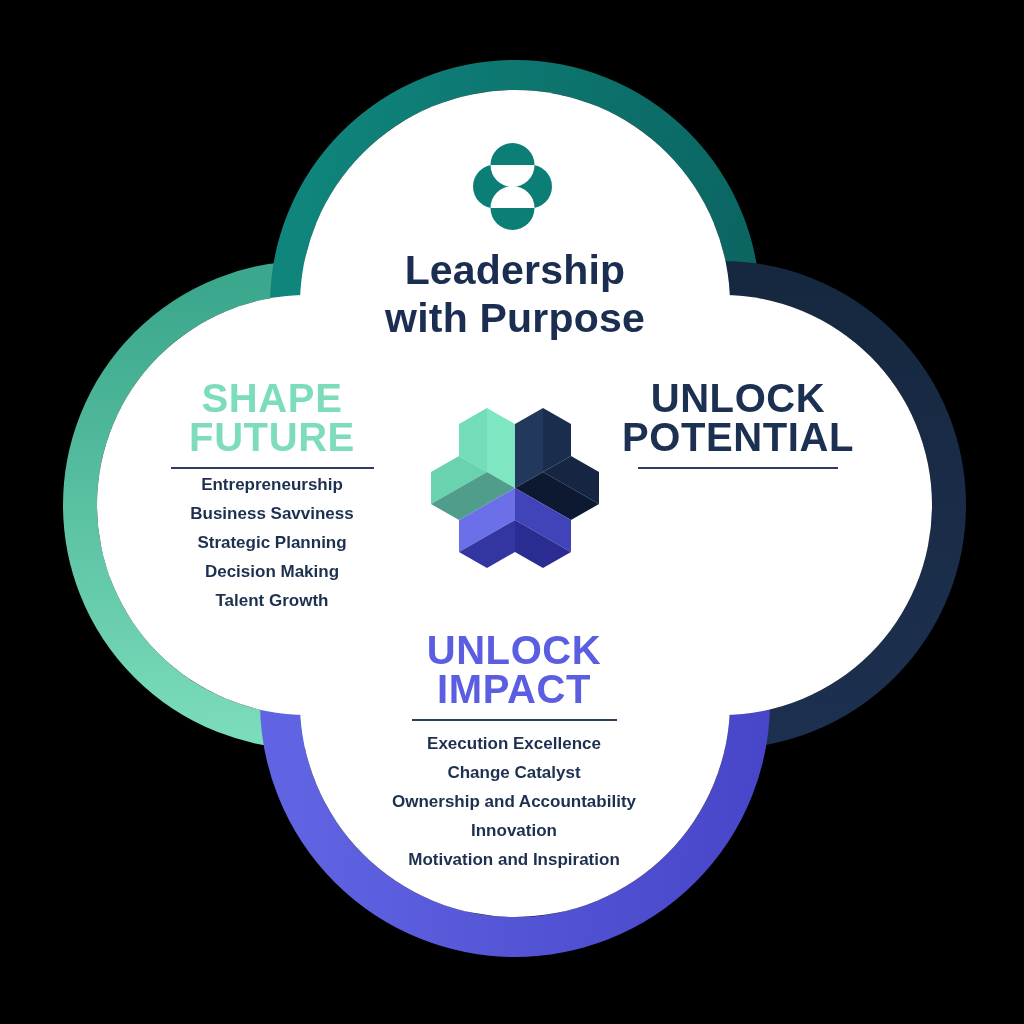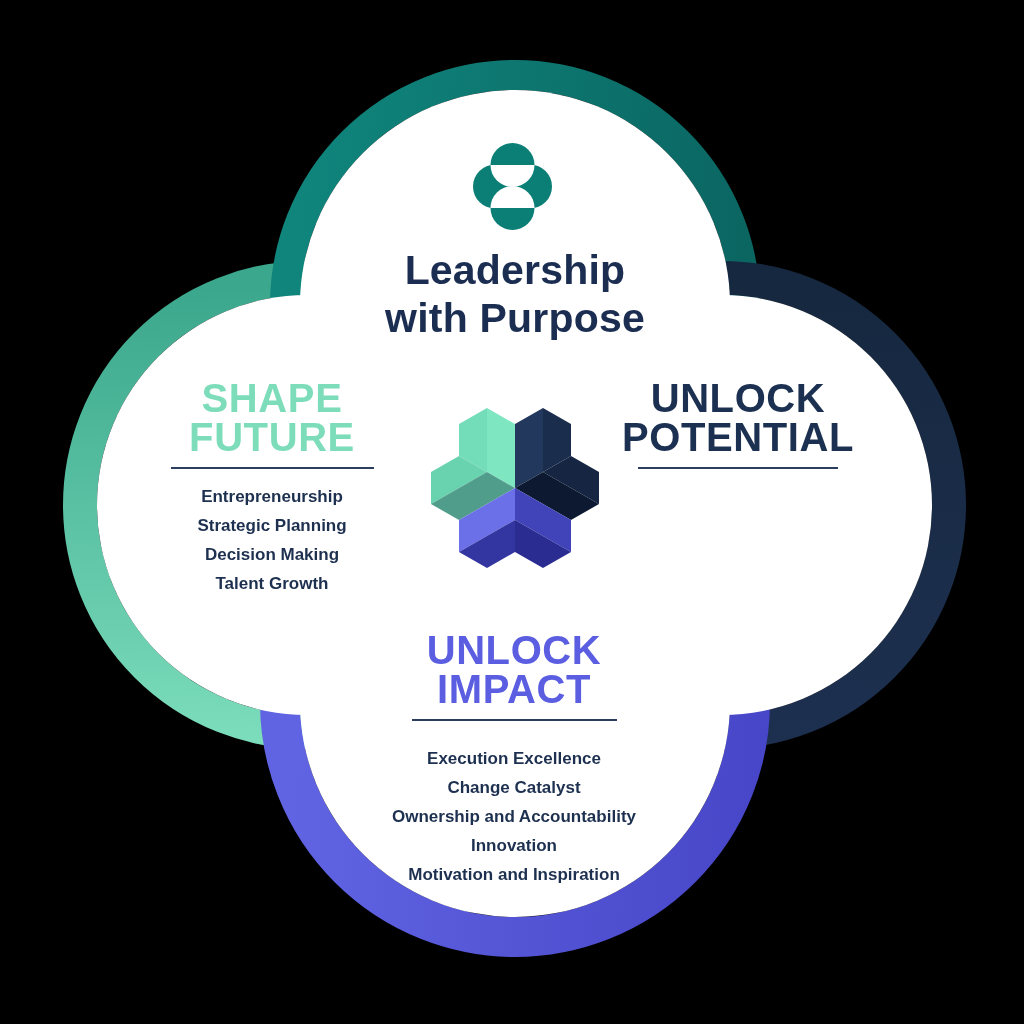--- a/index.html
+++ b/index.html
@@ -4,25 +4,25 @@
 <style>
   html,body{margin:0;padding:0;background:#000;}
   #canvas{position:relative;width:1024px;height:1024px;background:#000;overflow:hidden;
           font-family:"Liberation Sans", sans-serif;}
   .abs{position:absolute;}
   #title{left:315px;top:246px;width:400px;text-align:center;
          font-size:41px;font-weight:700;line-height:48px;letter-spacing:0.2px;}
   .section{position:absolute;text-align:center;}
   .section-heading{font-size:40px;font-weight:700;line-height:39px;letter-spacing:0.6px;}
   .divider{height:1.5px;margin:10px auto 0 auto;}
-  .section-list{margin-top:13px;font-size:17px;font-weight:700;line-height:29px;}
+  .section-list{margin-top:1px;font-size:17px;font-weight:700;line-height:29px;}
   #sec-shape{left:112px;top:379px;width:320px;}
   #sec-unlock{left:578px;top:379px;width:320px;}
   #sec-deliver{left:354px;top:631px;width:320px;}
-  #sec-deliver .section-list{margin-top:23px;}
+  #sec-deliver .section-list{margin-top:8px;}
   svg{display:block;}
 </style>
 </head>
 <body>
 
 <div id="canvas">
 
   <svg class="abs" style="left:0;top:0" width="1024" height="1024" viewBox="0 0 1024 1024">
     <defs>
       <linearGradient id="gTop" gradientUnits="userSpaceOnUse" x1="300" y1="200" x2="745" y2="230">
@@ -105,20 +105,21 @@
   </svg>
 
   <div id="sec-shape" class="section">
     <div class="section-heading" style="color:#7DDDBA">
       <div>SHAPE</div>
       <div>FUTURE</div>
     </div>
     <div class="divider" style="width:203px;background:#2C3E5E"></div>
     <div class="section-list" style="color:#1D3050">
       <div>Entrepreneurship</div>
+      <div>Business Savviness</div>
       <div>Strategic Planning</div>
       <div>Decision Making</div>
       <div>Talent Growth</div>
     </div>
   </div>
 
   <div id="sec-unlock" class="section">
     <div class="section-heading" style="color:#1C3051">
       <div>UNLOCK</div>
       <div>POTENTIAL</div>

